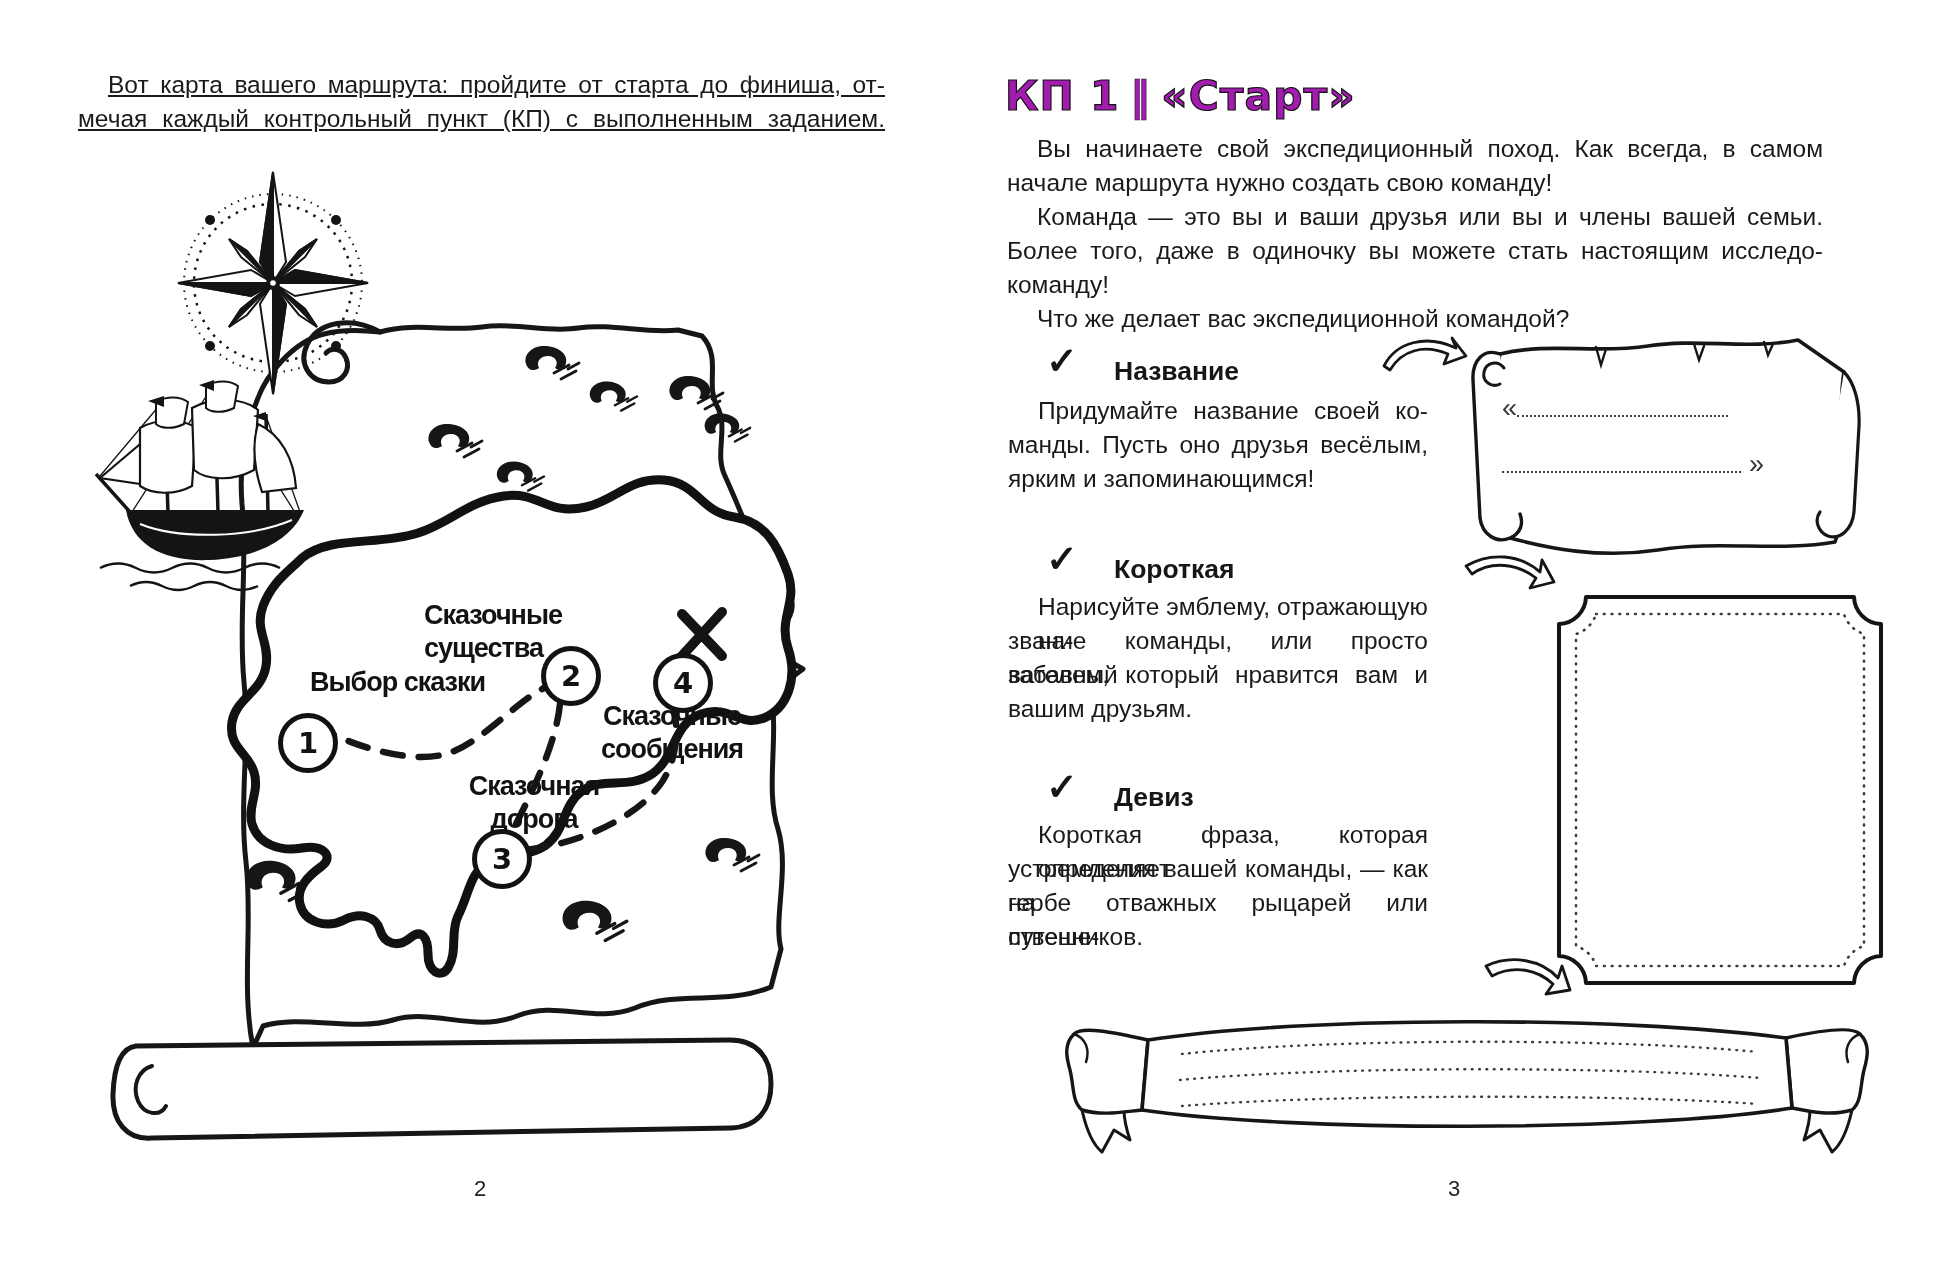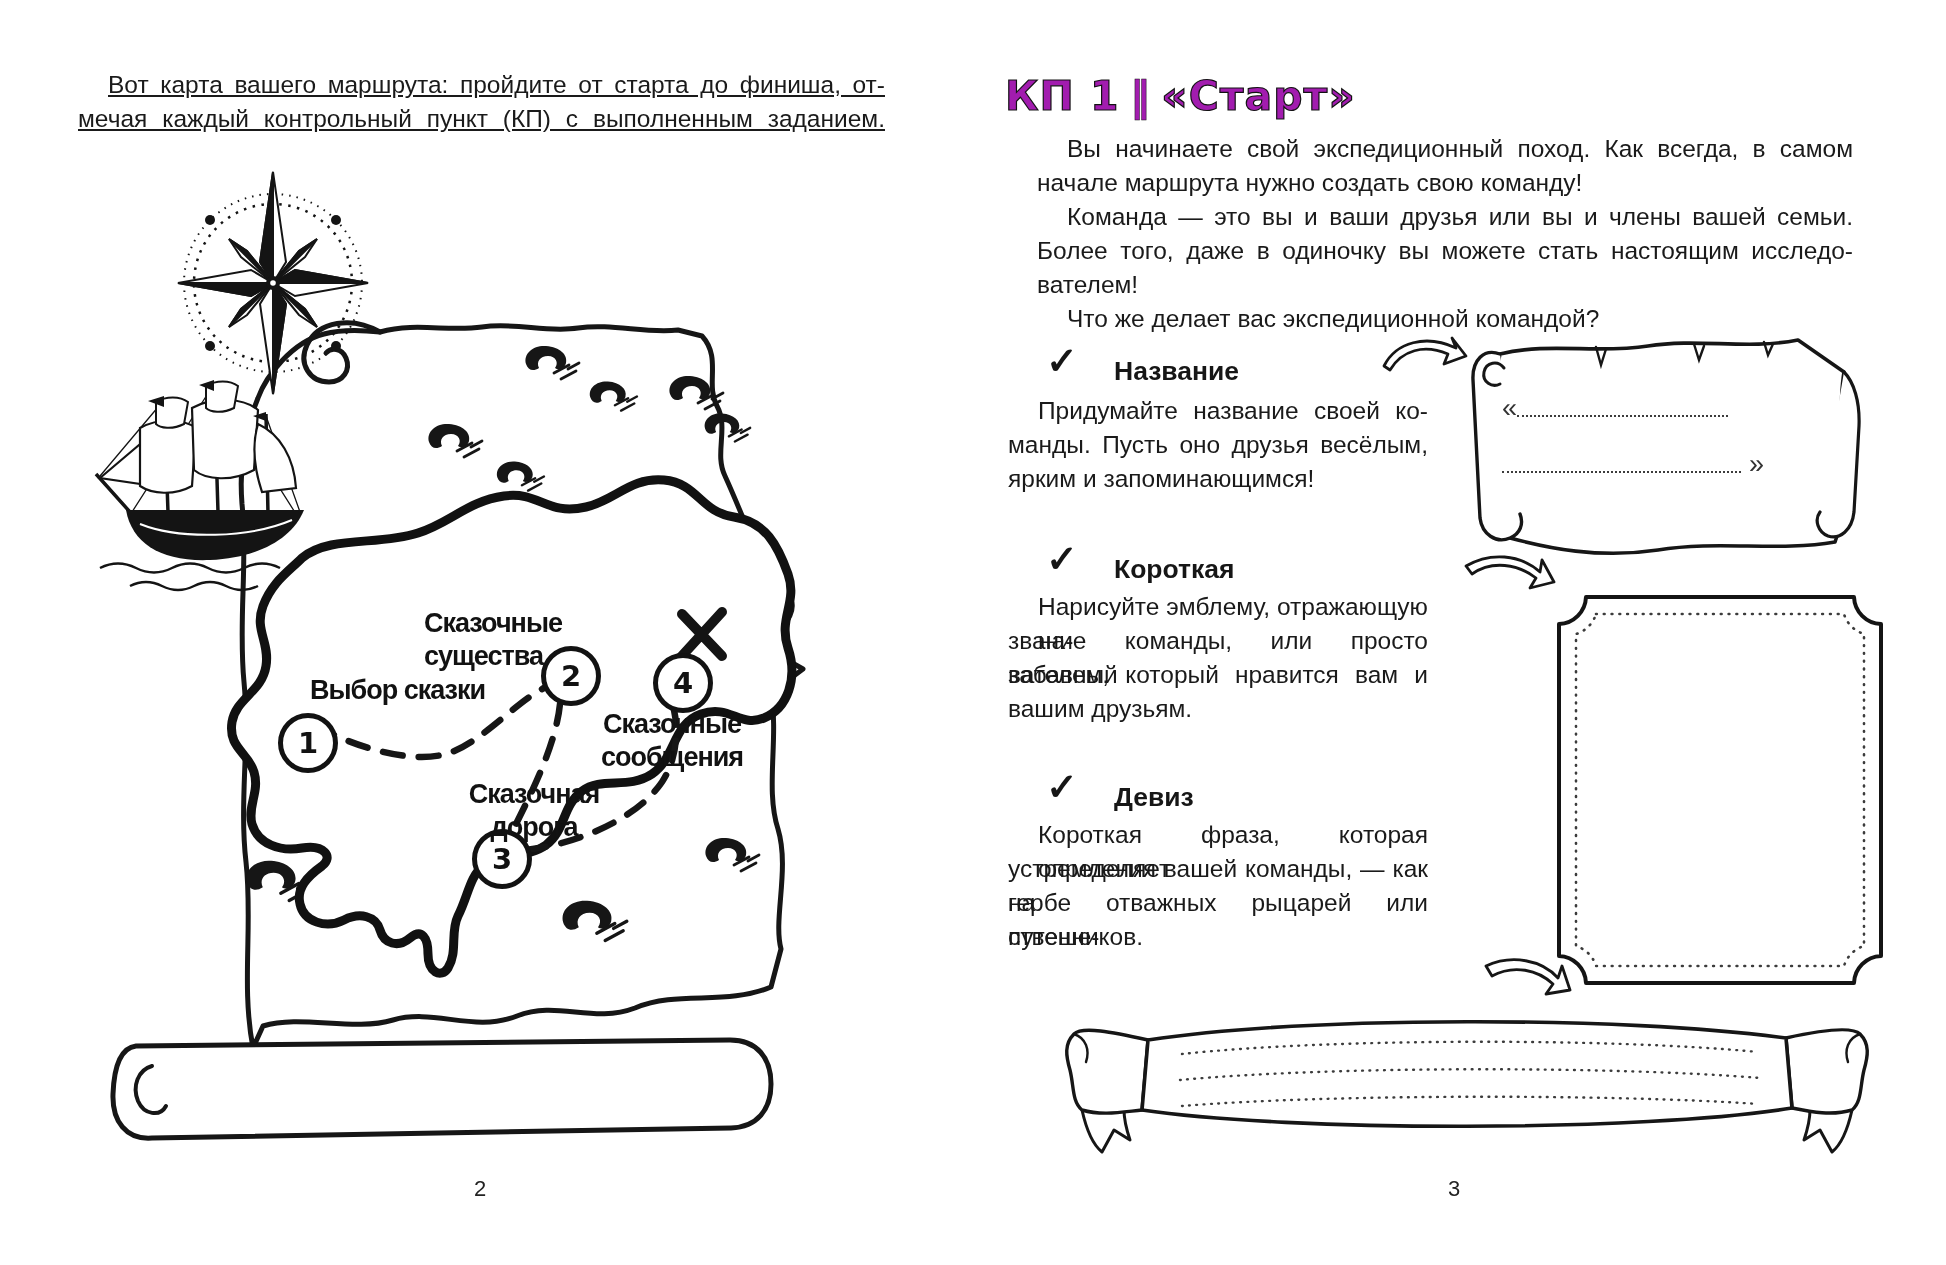--- a/index.html
+++ b/index.html
@@ -11,21 +11,21 @@
   .line.ind{padding-left:30px;}
   .textblock{position:absolute;}
   
   .kp-heading{position:absolute;font-family:"DejaVu Sans",sans-serif;font-weight:900;
               font-size:41px;letter-spacing:1px;-webkit-text-stroke:1.2px #111;color:#a21caf;}
   .kp-heading .sep{padding:0 10px;-webkit-text-stroke:0.5px #111;}
   .sec-title{position:absolute;font-size:26.5px;font-weight:bold;color:#161616;}
   .check{position:absolute;font-size:38px;font-weight:bold;color:#161616;line-height:1;}
   
   .map-label{position:absolute;font-size:27px;font-weight:bold;letter-spacing:-1px;
-             line-height:33px;color:#121212;margin-top:8px;}
+             line-height:33px;color:#121212;}
   .map-label.center{text-align:center;}
   
   .cp{position:absolute;width:50px;height:50px;border:5px solid #121212;border-radius:50%;
       background:#fff;display:flex;align-items:center;justify-content:center;
       font-family:"DejaVu Sans",sans-serif;font-weight:bold;font-size:29px;color:#121212;}
   
   .qline{position:absolute;display:flex;align-items:flex-end;}
   .qline .quote{font-size:27px;line-height:1;color:#333;}
   .qline .dots{flex:1;height:0;border-bottom:2.6px dotted #3c3c3c;margin-bottom:5px;}
   .pagenum{position:absolute;font-size:22px;color:#222;}
@@ -162,26 +162,26 @@
     <div>Сказочные</div>
     <div>сообщения</div>
   </div>
 
   <div class="pagenum" style="left:474px;top:1176px;">2</div>
 
   <div class="kp-heading" style="left:1005px;top:72px;">
     <span>КП 1</span><span class="sep">‖</span><span>«Старт»</span>
   </div>
 
-  <div class="textblock" style="left:1037px;top:132px;width:816px;">
+  <div class="textblock" style="left:1007px;top:132px;width:816px;">
     <div class="line ind j">Вы начинаете свой экспедиционный поход. Как всегда, в самом</div>
     <div class="line">начале маршрута нужно создать свою команду!</div>
     <div class="line ind j">Команда — это вы и ваши друзья или вы и члены вашей семьи.</div>
     <div class="line j">Более того, даже в одиночку вы можете стать настоящим исследо-</div>
-    <div class="line">вателем!</div>
+    <div class="line">команду!</div>
     <div class="line ind">Что же делает вас экспедиционной командой?</div>
   </div>
 
   <div class="check" style="left:1046px;top:342px;">✓</div>
   <div class="sec-title" style="left:1114px;top:356px;">Название</div>
   <div class="textblock" style="left:1008px;top:394px;width:420px;">
     <div class="line ind j">Придумайте название своей ко-</div>
     <div class="line j">манды. Пусть оно друзья весёлым,</div>
     <div class="line">ярким и запоминающимся!</div>
   </div>

